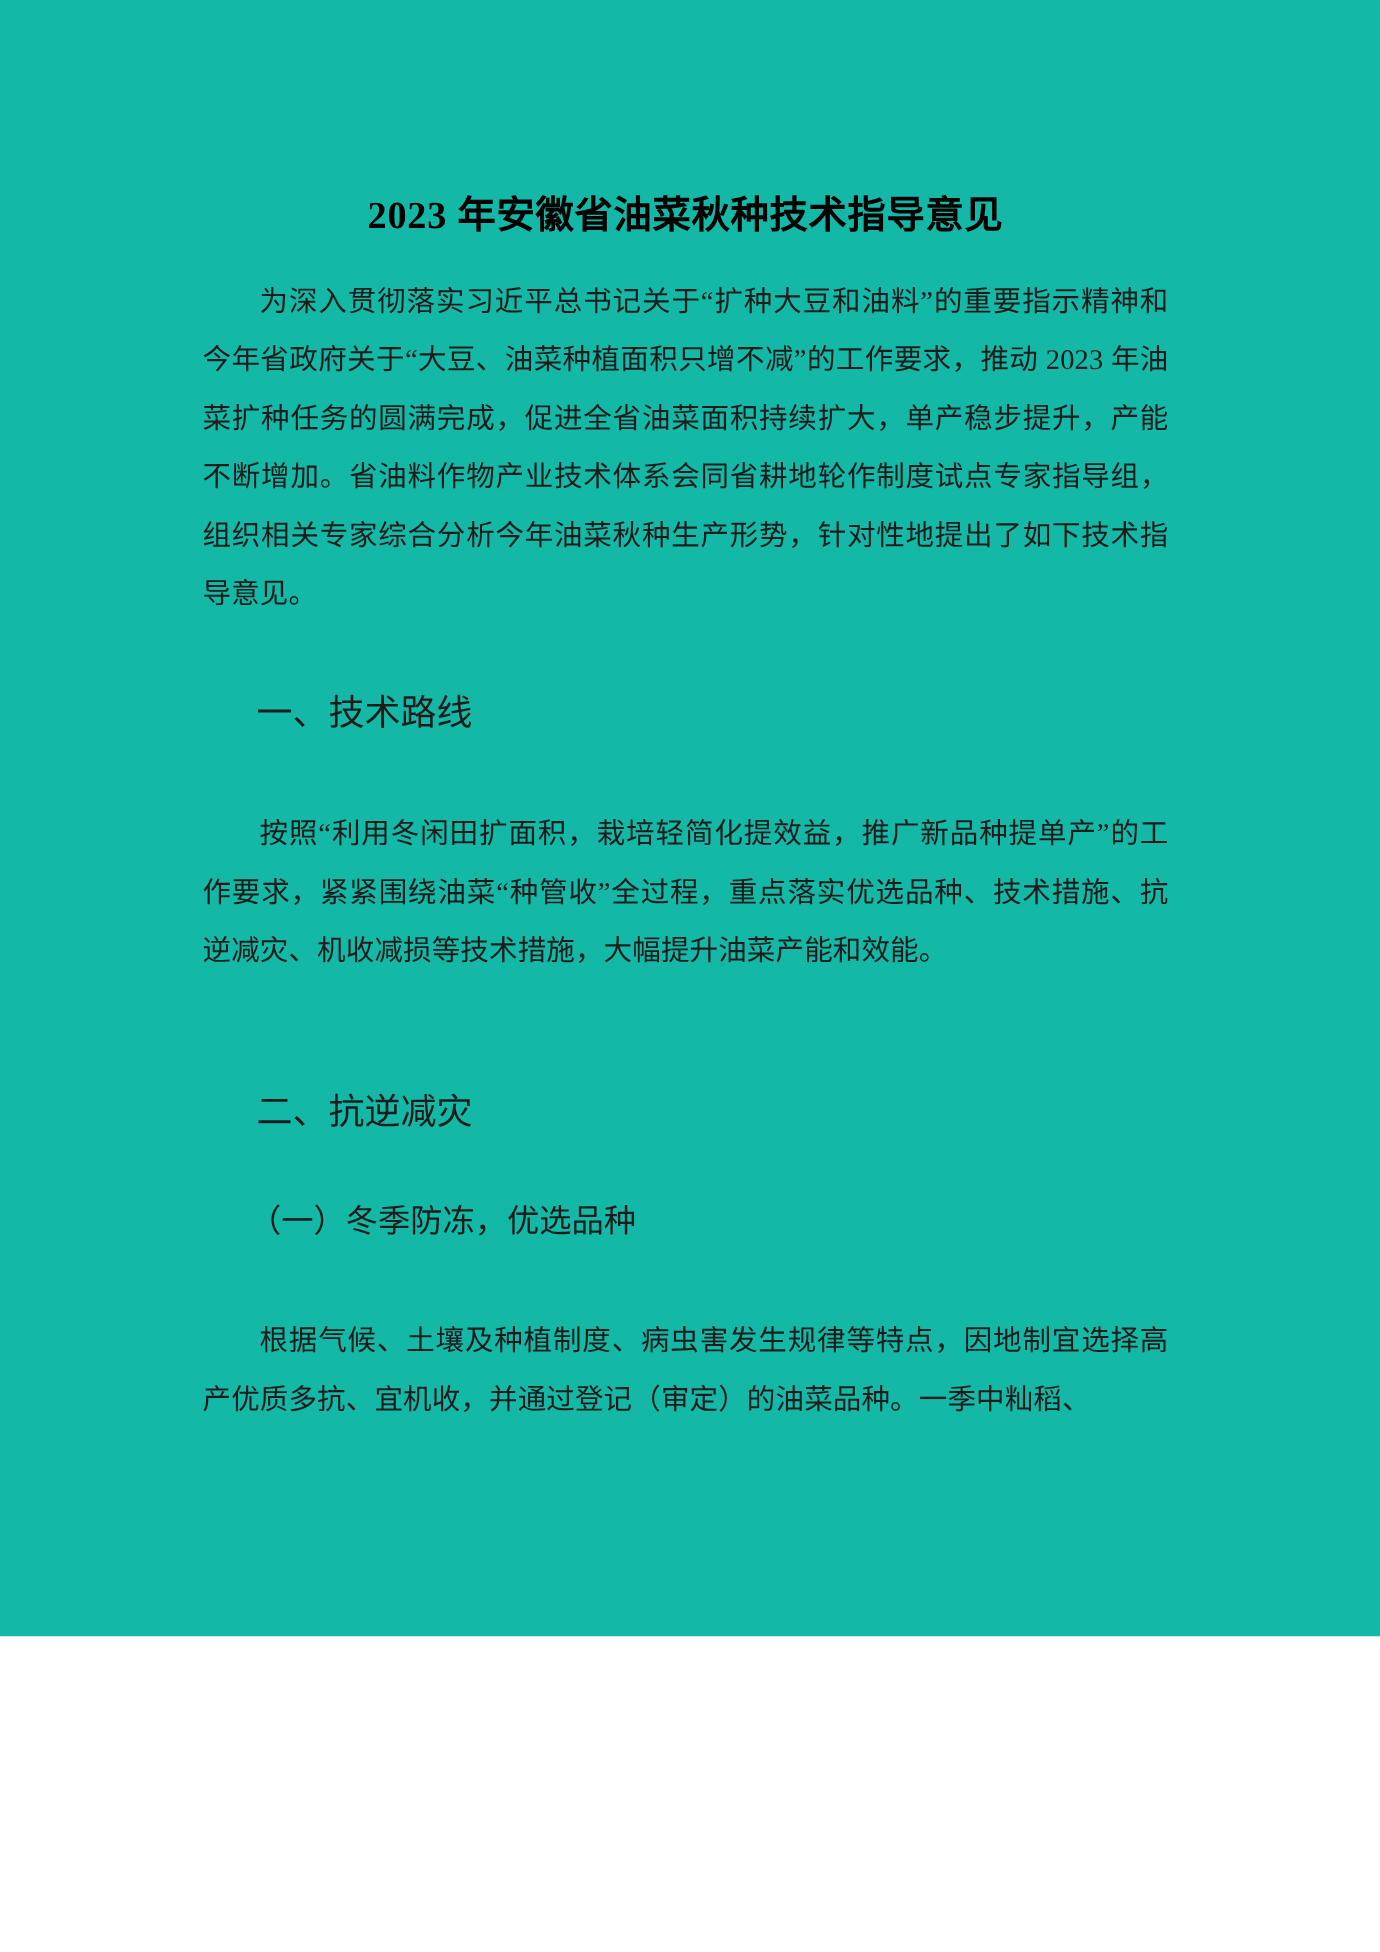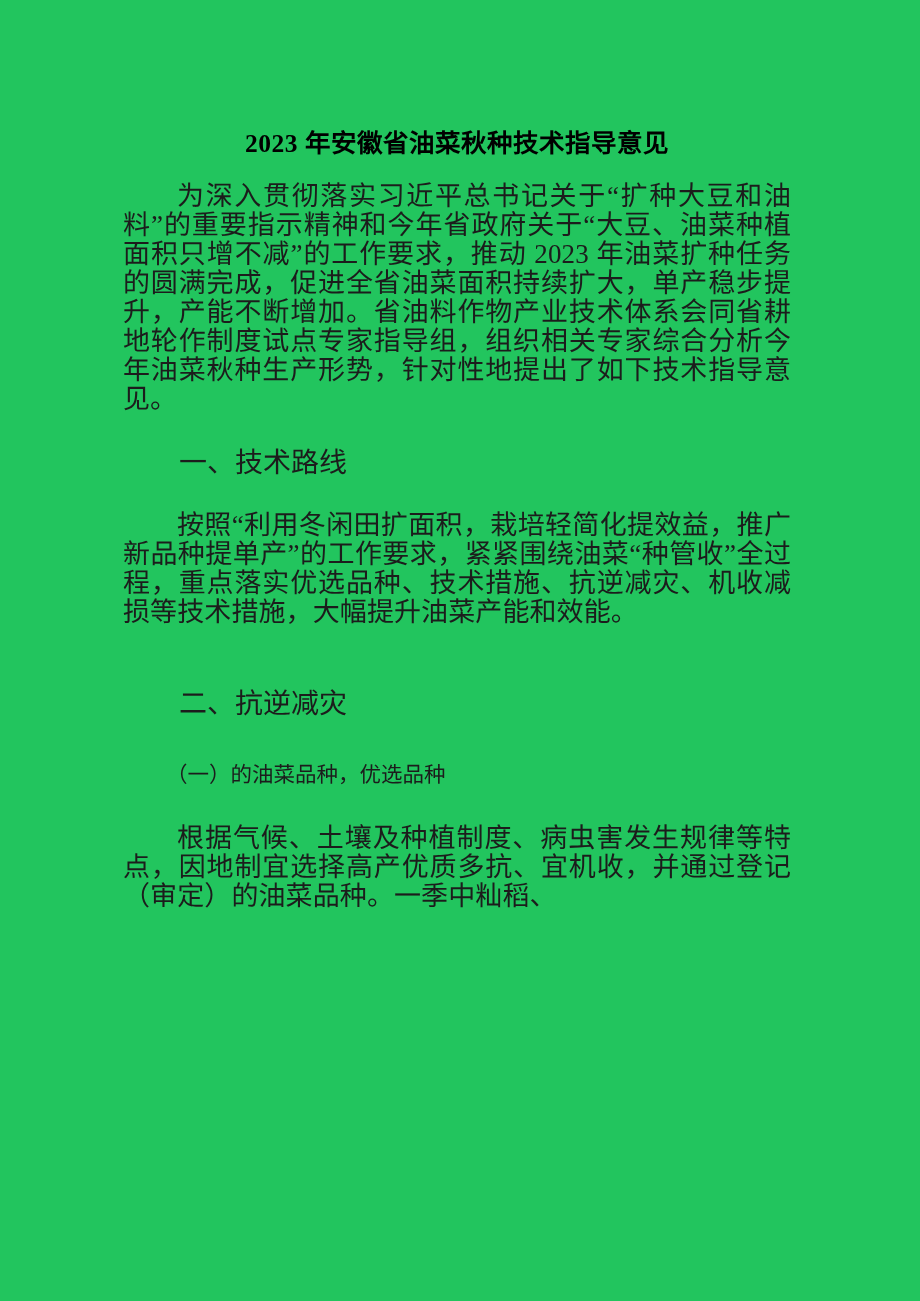--- a/index.html
+++ b/index.html
@@ -4,22 +4,22 @@
 <title>2023年安徽省油菜秋种技术指导意见</title>
 <style>
   html, body {
     margin: 0;
     padding: 0;
     background: #ffffff;
   }
   .page {
     position: relative;
     width: 920px;
-    height: 1301px;
-    background: #22c55e;
+    height: 1091px;
+    background: #14b8a6;
     overflow: hidden;
     font-family: "Liberation Serif", "DejaVu Serif", serif;
     color: #1a1a1a;
   }
   .doc-body {
     position: absolute;
     left: 123px;
     top: 0;
     width: 668px;
   }
@@ -28,37 +28,37 @@
     font-weight: bold;
     text-align: center;
     color: #000000;
     letter-spacing: 0.5px;
     margin: 0;
     padding-top: 128px;
     line-height: 1.25;
     white-space: nowrap;
   }
   .para {
-    font-size: 27px;
-    line-height: 29px;
+    font-size: 19px;
+    line-height: 39px;
     text-align: justify;
     text-justify: inter-ideograph;
     text-align-last: left;
-    margin: 0;
+    margin: 12px;
     color: #1c1c1c;
     letter-spacing: 0.1px;
   }
   .para.indent {
     text-indent: 2em;
   }
   .para.first-body {
     margin-top: 22px;
   }
   .heading-num {
-    font-size: 28px;
+    font-size: 24px;
     line-height: 43px;
     margin: 0;
     text-indent: 2em;
     color: #1c1c1c;
   }
   .gap-sm { height: 27px; }
   .gap-md { height: 28px; }
   .gap-lg { height: 29px; }
   .subheading {
     font-size: 21.5px;
@@ -88,20 +88,20 @@
 
     <div class="gap-md"></div>
 
 
     <div class="gap-sm"></div>
 
     <p class="heading-num">二、抗逆减灾</p>
 
     <div class="gap-lg"></div>
 
-    <p class="subheading">（一）的油菜品种，优选品种</p>
+    <p class="subheading">（一）冬季防冻，优选品种</p>
 
     <div class="gap-sm"></div>
 
     <p class="para indent">根据气候、土壤及种植制度、病虫害发生规律等特点，因地制宜选择高产优质多抗、宜机收，并通过登记（审定）的油菜品种。一季中籼稻、</p>
 
   </div>
 </div>
 
 </body></html>

